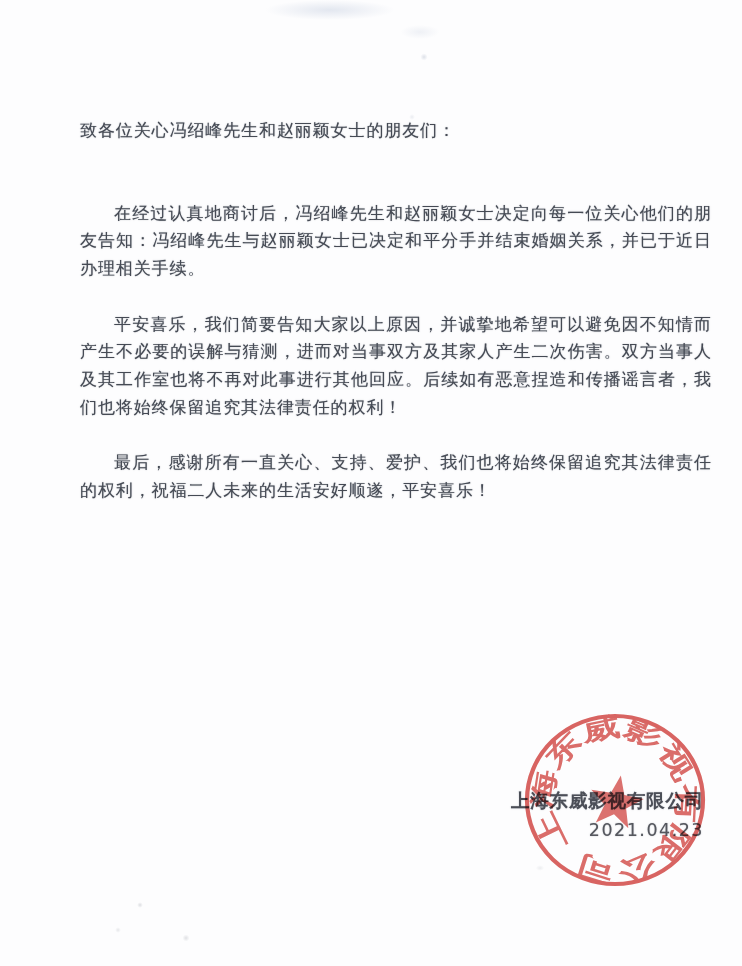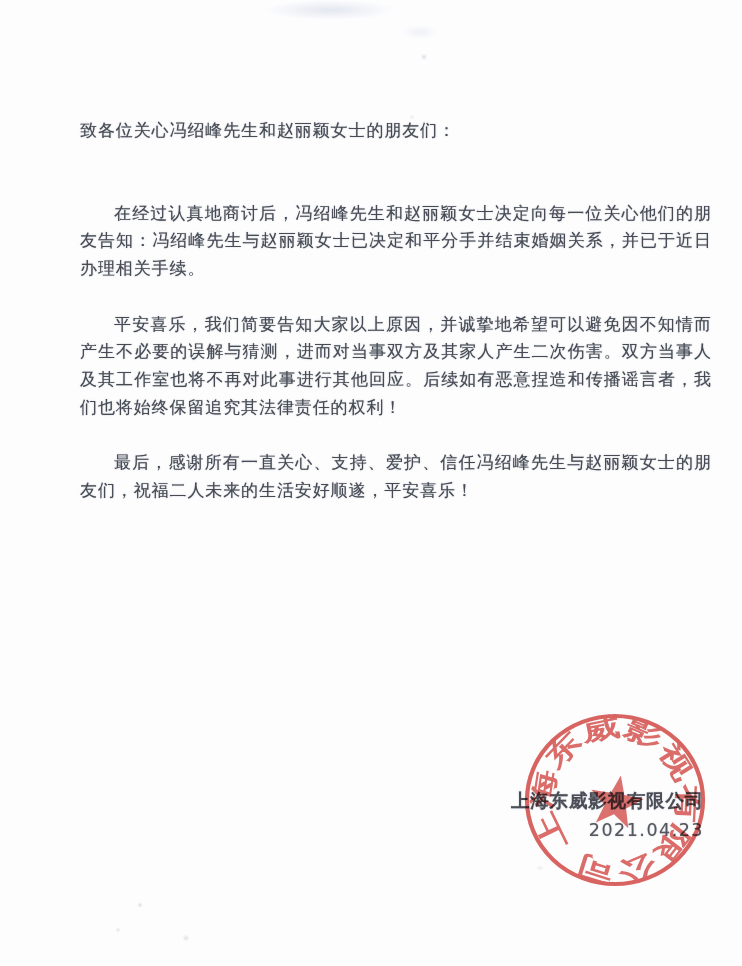--- a/index.html
+++ b/index.html
@@ -67,21 +67,21 @@
 </style>
 </head>
 <body>
 
 <div class="page">
 
   <div class="letter">
     <p class="salutation">致各位关心冯绍峰先生和赵丽颖女士的朋友们：</p>
     <p class="body-para">在经过认真地商讨后，冯绍峰先生和赵丽颖女士决定向每一位关心他们的朋友告知：冯绍峰先生与赵丽颖女士已决定和平分手并结束婚姻关系，并已于近日办理相关手续。</p>
     <p class="body-para">平安喜乐，我们简要告知大家以上原因，并诚挚地希望可以避免因不知情而产生不必要的误解与猜测，进而对当事双方及其家人产生二次伤害。双方当事人及其工作室也将不再对此事进行其他回应。后续如有恶意捏造和传播谣言者，我们也将始终保留追究其法律责任的权利！</p>
-    <p class="body-para">最后，感谢所有一直关心、支持、爱护、信任冯绍峰先生与赵丽颖女士的朋友们，祝福二人未来的生活安好顺遂，平安喜乐！</p>
+    <p class="body-para">最后，感谢所有一直关心、支持、爱护、我们也将始终保留追究其法律责任的权利，祝福二人未来的生活安好顺遂，平安喜乐！</p>
   </div>
 
   <div class="signature">
     <div class="company">上海东威影视有限公司</div>
     <div class="date">2021.04.23</div>
   </div>
 
   <svg class="seal" viewBox="-100 -106 200 212" xmlns="http://www.w3.org/2000/svg">
     <ellipse cx="0" cy="0" rx="88" ry="84" fill="none" stroke="#d5504c" stroke-width="4.2"></ellipse>
     <polygon points="0,-28 6.8,-9.3 26.6,-8.7 10.9,3.6 16.5,22.7 0,11.5 -16.5,22.7 -10.9,3.6 -26.6,-8.7 -6.8,-9.3" transform="translate(1,3) rotate(10)" fill="#d5504c" fill-opacity="0.92"></polygon>

